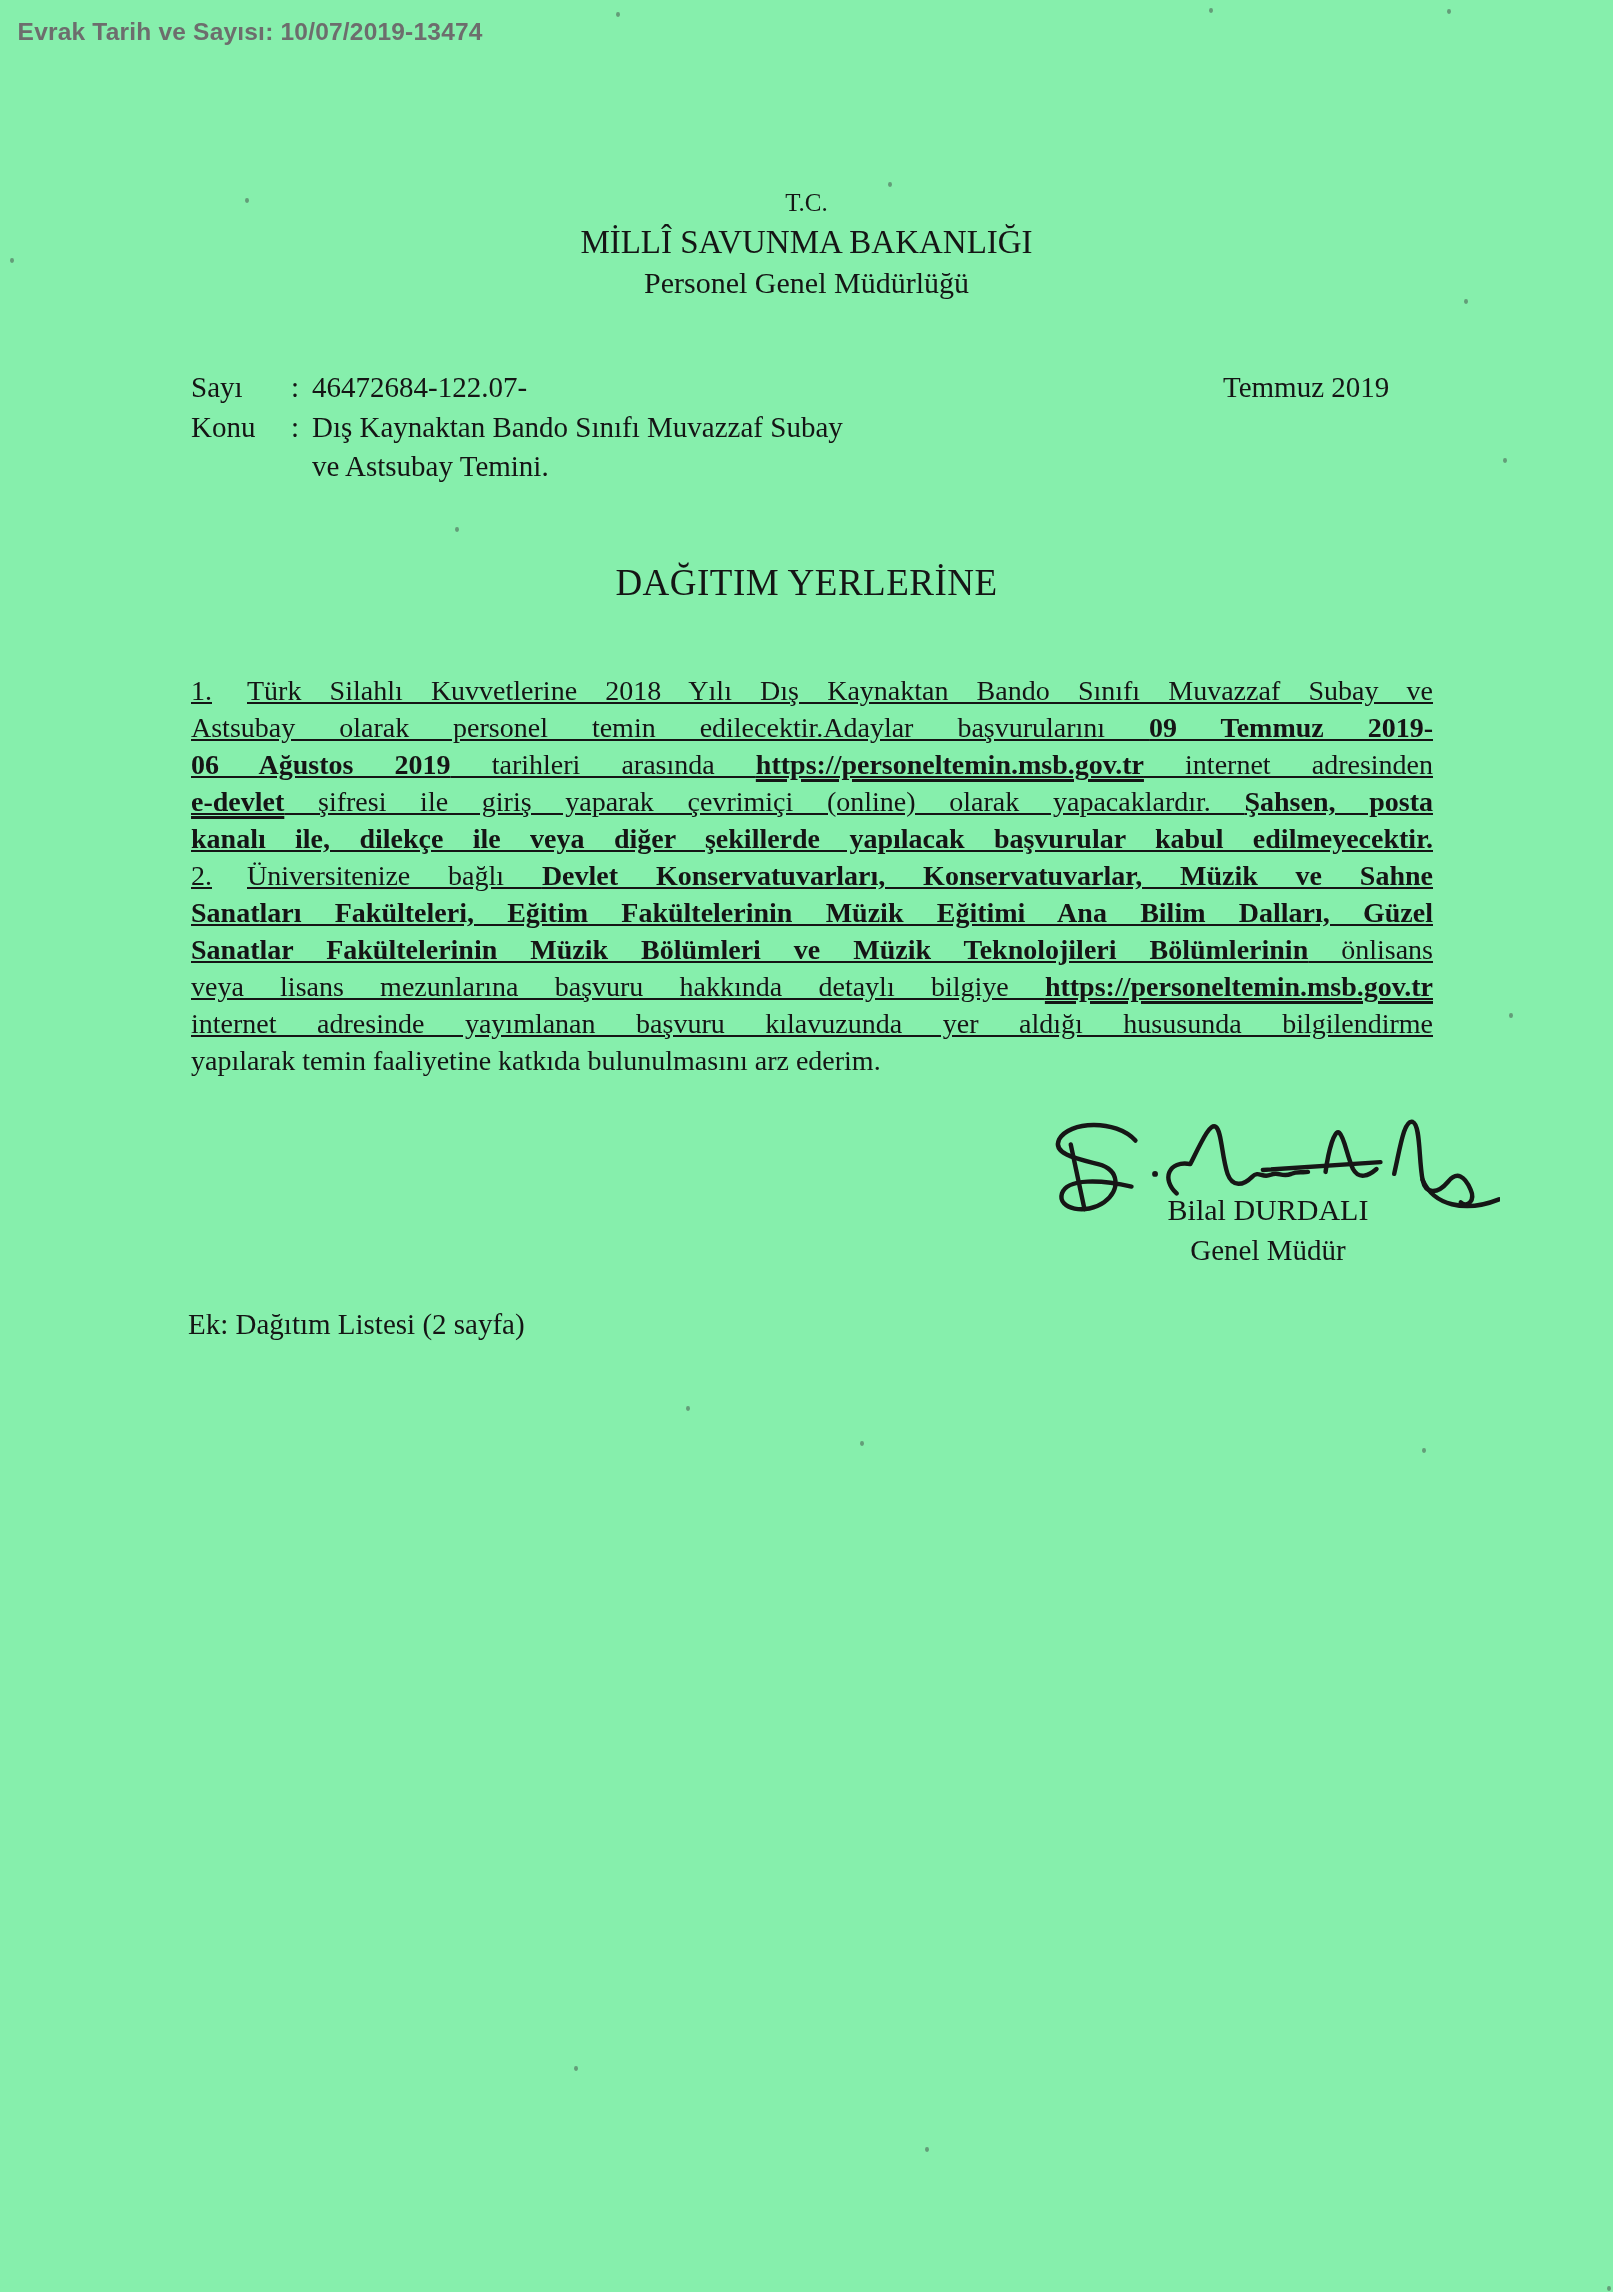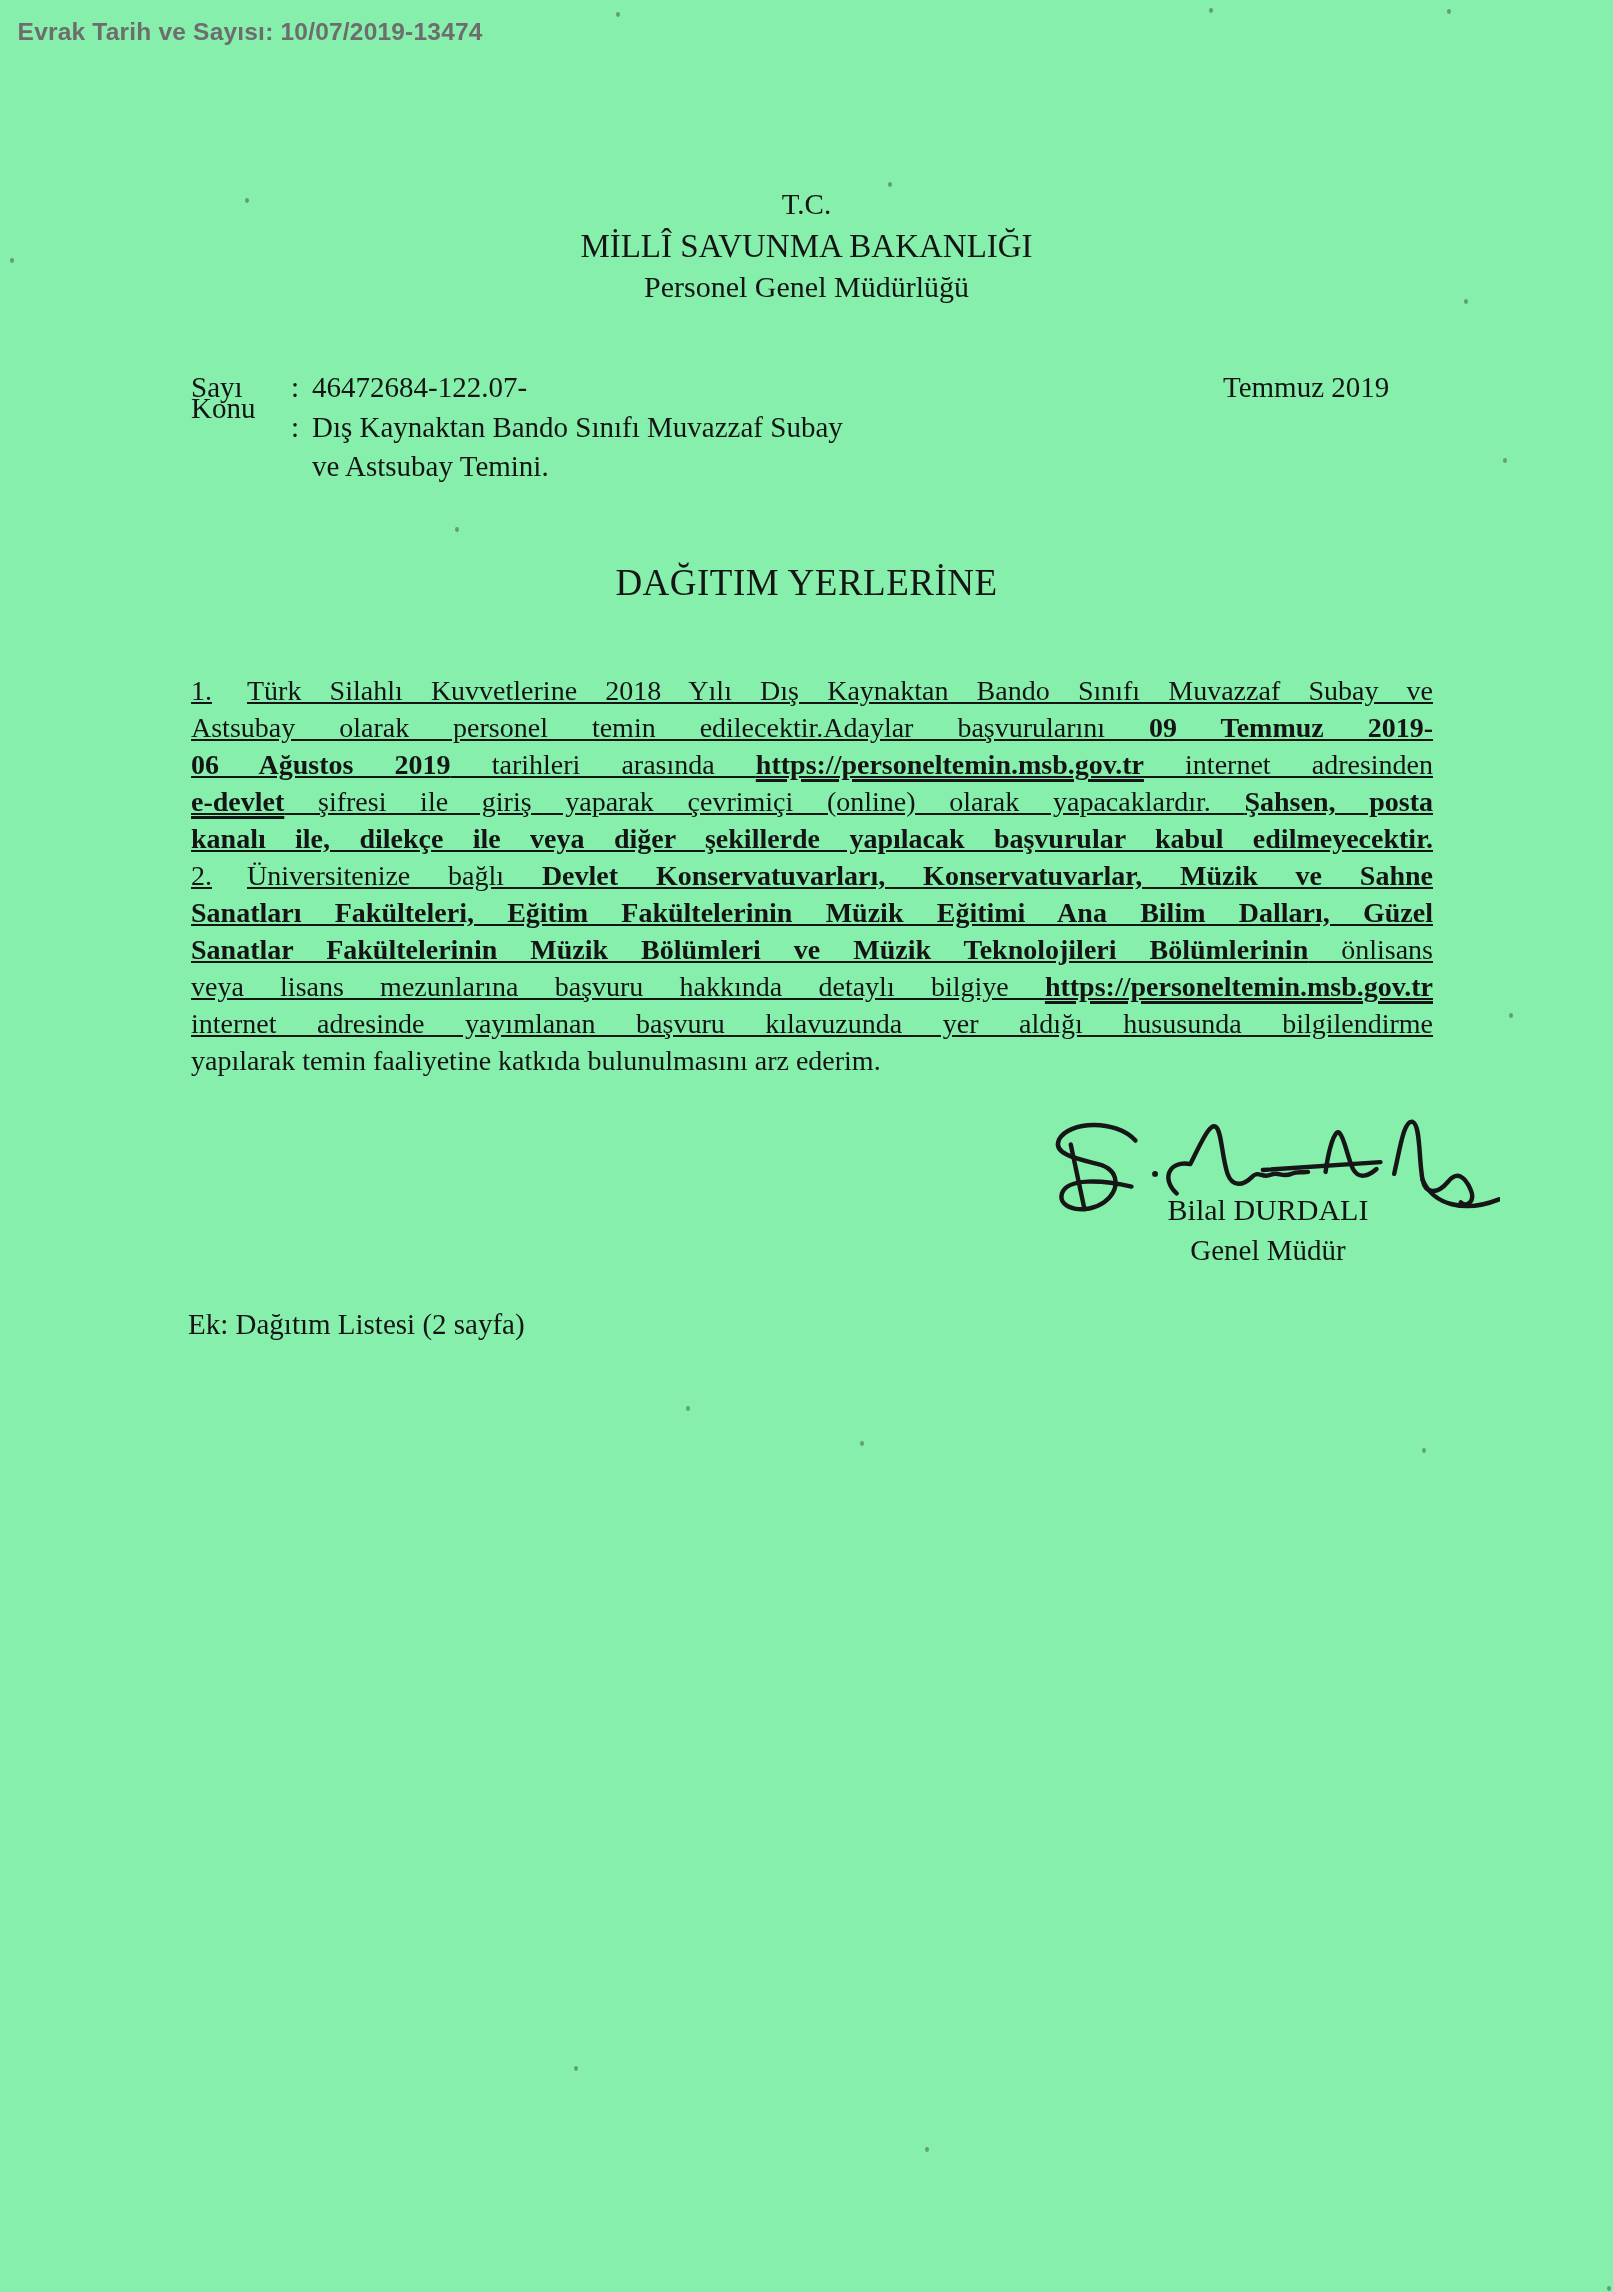--- a/index.html
+++ b/index.html
@@ -16,21 +16,21 @@
   .stamp{
     position:absolute;left:17.6px;top:17.6px;
     font-family:"Liberation Sans", sans-serif;
     font-weight:bold;font-size:24.5px;color:#6d6d6d;
     letter-spacing:0.2px;
   }
   .letterhead{
     position:absolute;left:0;top:190px;width:1613px;
     text-align:center;line-height:1;
   }
-  .lh-tc{font-size:29px;margin-bottom:10.8px;}
+  .lh-tc{font-size:25px;margin-bottom:10.8px;}
   .lh-min{font-size:33px;margin-bottom:8.8px;}
   .lh-dep{font-size:30px;}
   .meta{font-size:29px;line-height:1;}
   .salutation{
     position:absolute;left:0;top:561px;width:1613px;
     text-align:center;font-size:37px;letter-spacing:0.5px;
   }
   .body-block{
     position:absolute;left:191px;top:672px;width:1242px;
     font-size:28px;
@@ -71,21 +71,21 @@
   <div class="letterhead">
     <div class="lh-tc">T.C.</div>
     <div class="lh-min">MİLLÎ SAVUNMA BAKANLIĞI</div>
     <div class="lh-dep">Personel Genel Müdürlüğü</div>
   </div>
 
   <div class="abs meta" style="left:191px;top:373px">Sayı</div>
   <div class="abs meta" style="left:291px;top:373px">:</div>
   <div class="abs meta" style="left:312px;top:373px">46472684-122.07-</div>
   <div class="abs meta" style="left:1223px;top:373px">Temmuz 2019</div>
-  <div class="abs meta" style="left:191px;top:394px">Konu</div>
+  <div class="abs meta" style="left:191px;top:413px">Konu</div>
   <div class="abs meta" style="left:291px;top:413px">:</div>
   <div class="abs meta" style="left:312px;top:413px">Dış Kaynaktan Bando Sınıfı Muvazzaf Subay</div>
   <div class="abs meta" style="left:312px;top:452px">ve Astsubay Temini.</div>
 
   <div class="salutation">DAĞITIM YERLERİNE</div>
 
   <div class="body-block">
       <div class="line j"><span>1.</span><span class="tab"></span><span>Türk Silahlı Kuvvetlerine 2018 Yılı Dış Kaynaktan Bando Sınıfı Muvazzaf Subay ve</span></div>
       <div class="line j"><span>Astsubay olarak personel temin edilecektir.Adaylar başvurularını </span><span class="b">09 Temmuz 2019-</span></div>
       <div class="line j"><span class="b">06 Ağustos 2019</span><span> tarihleri arasında </span><span class="b u">https://personeltemin.msb.gov.tr</span><span> internet adresinden</span></div>

